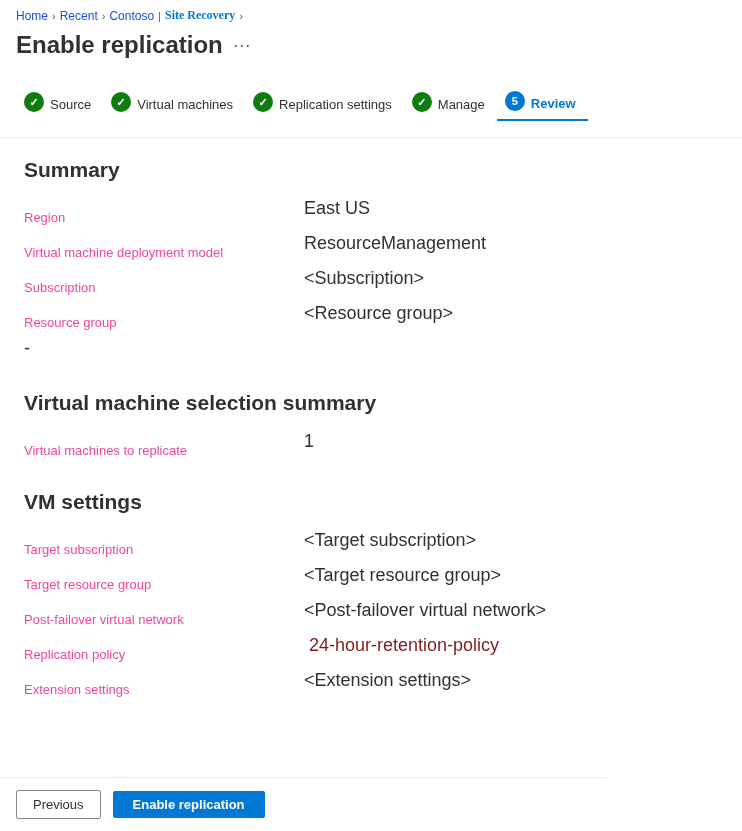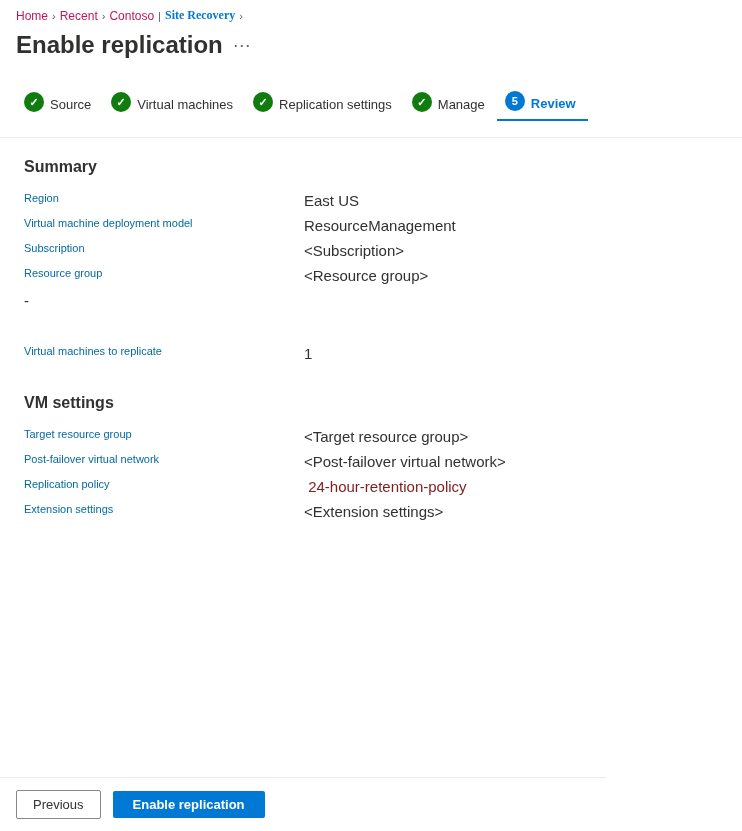--- a/index.html
+++ b/index.html
@@ -15,21 +15,21 @@
     
     .breadcrumb {
       display: flex;
       align-items: center;
       padding: 8px 16px 4px 16px;
       font-size: 12px;
       color: #0078d4;
       gap: 4px;
     }
     .breadcrumb a {
-      color: #be185d;
+      color: #1d4ed8;
       text-decoration: none;
       cursor: pointer;
     }
     .breadcrumb .sep { color: #605e5c; font-size: 11px; }
     .breadcrumb .current { color: #0078d4; font-weight: 600; font-family: Liberation Serif, serif; }
 
     
     .page-title-bar {
       display: flex;
       align-items: center;
@@ -101,45 +101,46 @@
       font-weight: bold;
     }
 
     
     .content {
       padding: 0 24px 24px 24px;
     }
 
     
     .section-title {
-      font-size: 16px;
+      font-size: 21px;
       font-weight: 600;
       color: #323130;
       margin-bottom: 12px;
     }
 
     .summary-section {
       margin-bottom: 28px;
     }
 
     .summary-row {
       display: flex;
       align-items: flex-start;
       padding: 4px 0;
       min-height: 24px;
     }
     .summary-label {
       width: 280px;
-      color: #0369a1;
-      font-size: 11px;
+      color: #ec4899;
+      font-size: 13px;
       flex-shrink: 0;
+      margin-top: 12px;
     }
     .summary-value {
       color: #323130;
-      font-size: 15px;
+      font-size: 18px;
       text-align: center;
     }
     .summary-value.link {
       color: #7f1d1d;
       cursor: pointer;
       text-decoration: none;
     }
 
     
     .footer {
@@ -244,28 +245,33 @@
     <div class="summary-row">
       <span class="summary-label">Resource group</span>
       <span class="summary-value">&lt;Resource group&gt;</span>
     </div>
     <div class="summary-row">
       <span class="summary-value">-</span>
     </div>
   </div>
 
   <div class="summary-section">
+    <div class="section-title">Virtual machine selection summary</div>
     <div class="summary-row">
       <span class="summary-label">Virtual machines to replicate</span>
       <span class="summary-value">1</span>
     </div>
   </div>
 
   <div class="summary-section">
     <div class="section-title">VM settings</div>
+    <div class="summary-row">
+      <span class="summary-label">Target subscription</span>
+      <span class="summary-value">&lt;Target subscription&gt;</span>
+    </div>
     <div class="summary-row">
       <span class="summary-label">Target resource group</span>
       <span class="summary-value">&lt;Target resource group&gt;</span>
     </div>
     <div class="summary-row">
       <span class="summary-label">Post-failover virtual network</span>
       <span class="summary-value">&lt;Post-failover virtual network&gt;</span>
     </div>
     <div class="summary-row">
       <span class="summary-label">Replication policy</span>

